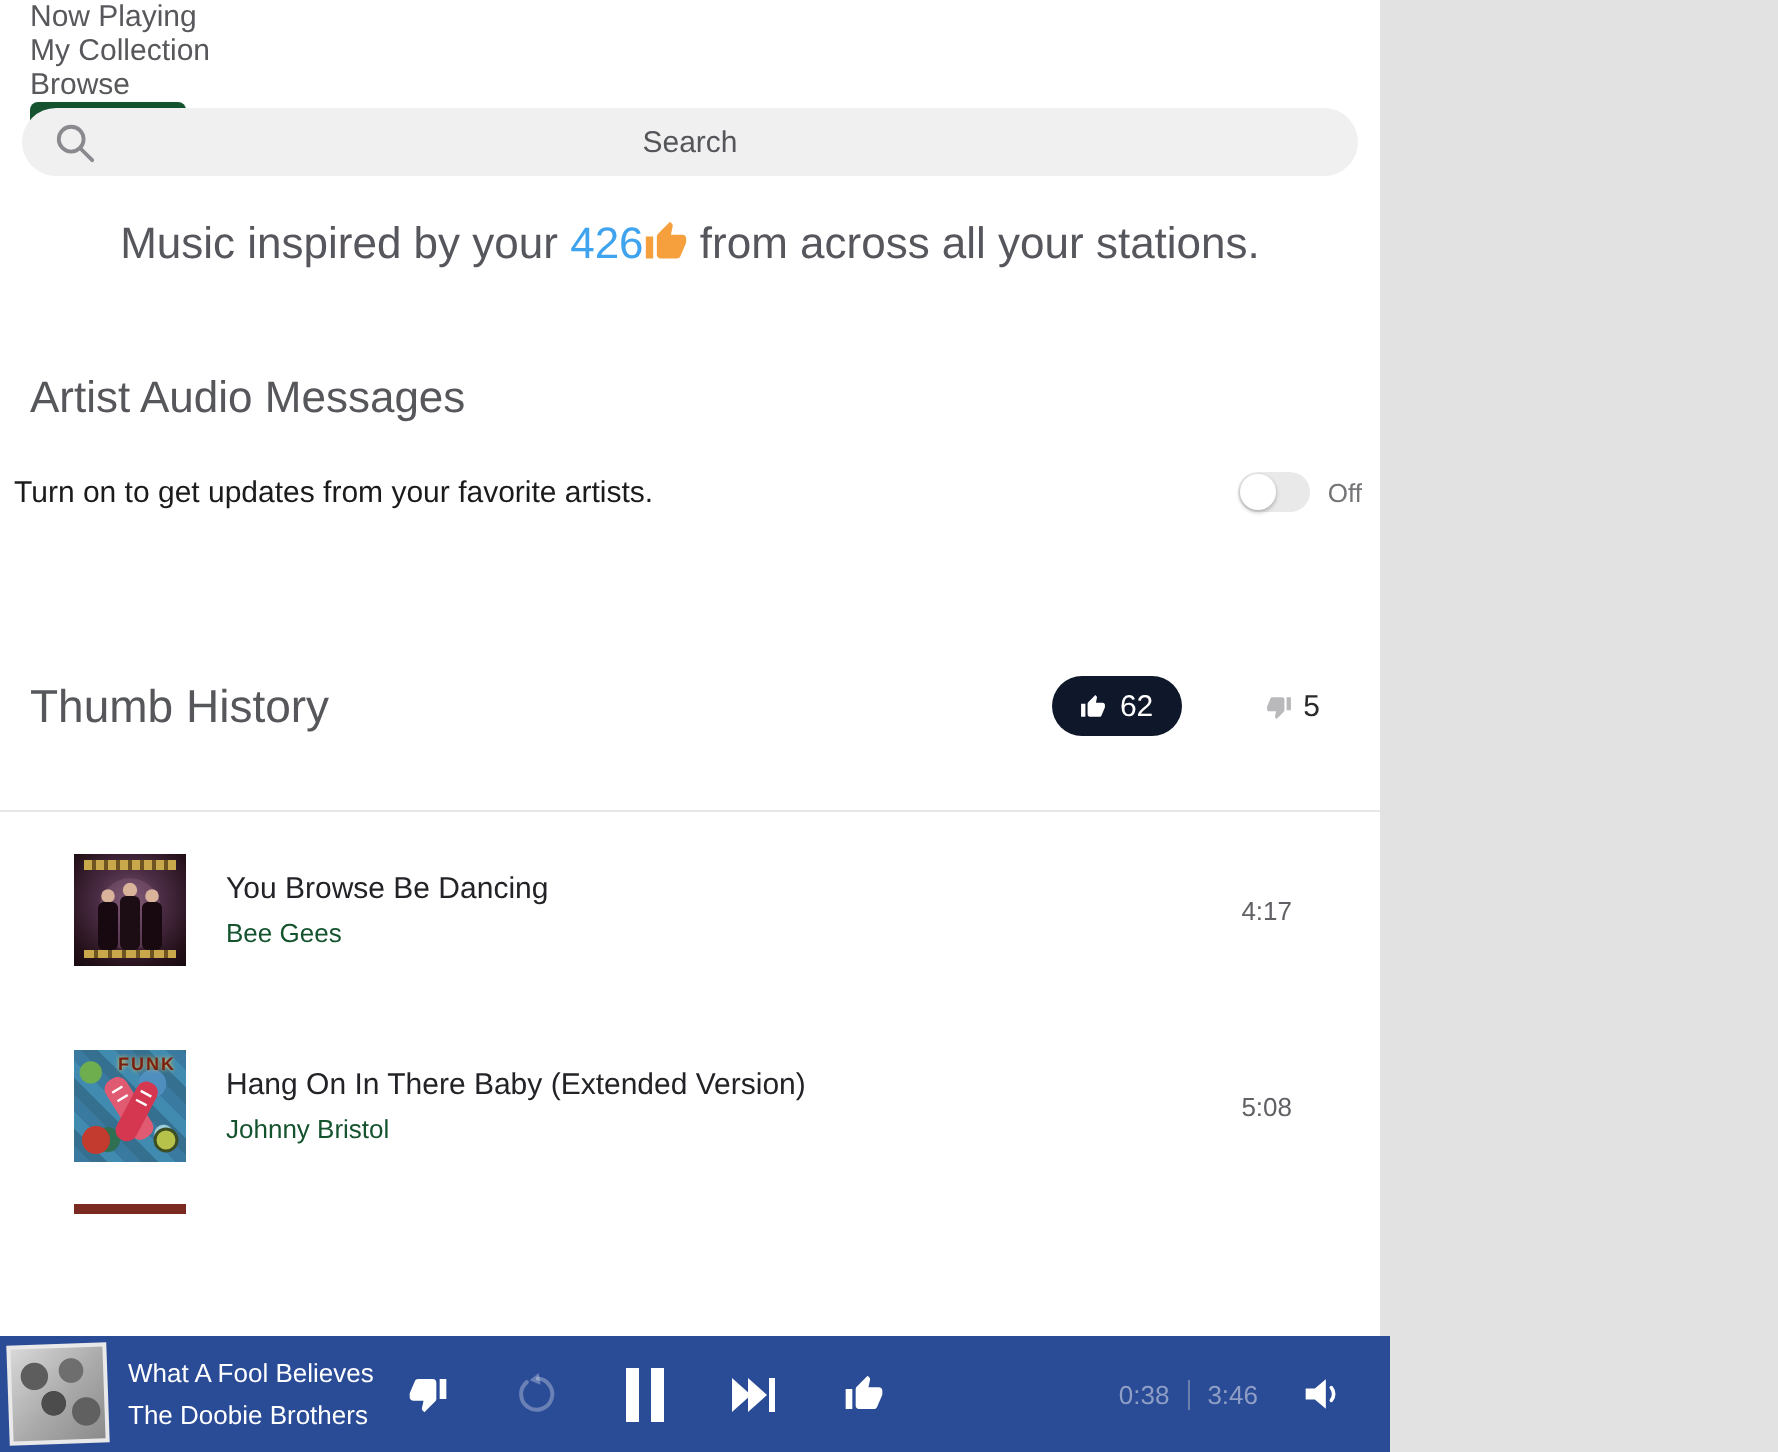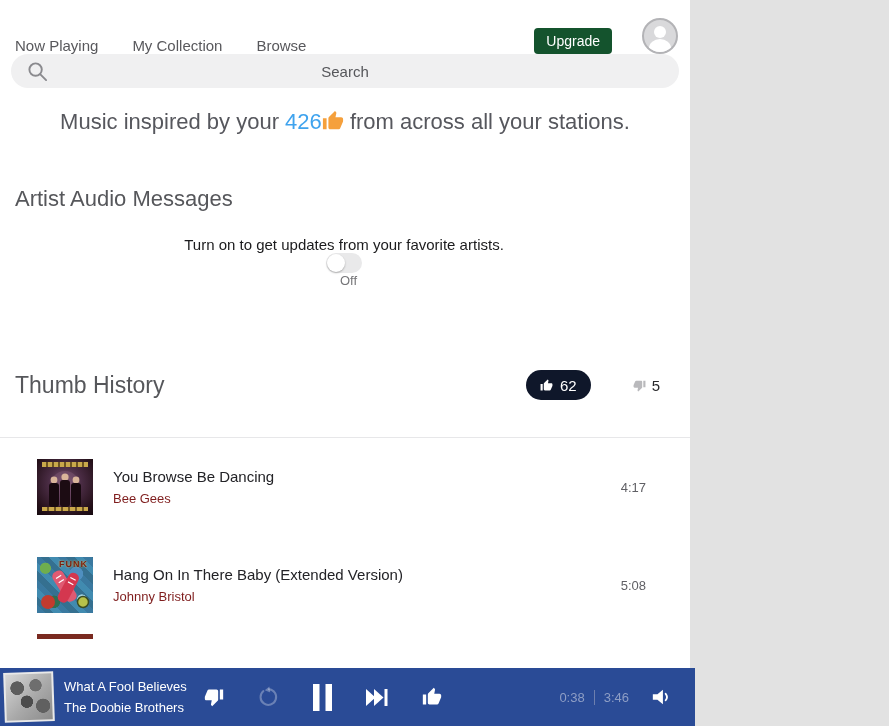--- a/index.html
+++ b/index.html
@@ -8,21 +8,21 @@
     font-family:"Liberation Sans", sans-serif;
     background:#ffffff;
     position:relative;
     color:#1b1b1d;
   }
   .app { position:relative; width:889px; height:726px; }
   .content { position:absolute; left:0; top:0; width:690px; height:726px; background:#ffffff; }
   .side-panel { position:absolute; left:690px; top:0; width:199px; height:726px; background:#e2e2e2; }
 
   
-  .topnav { height:54px; display:flex; align-items:flex-end; padding:0 12px 0 15px; }
+  .topnav { height:54px; display:flex; align-items:flex-start; padding:0 12px 0 15px;flex-direction:column; }
   .nav-item { font-size:15px; color:#58585c; margin-right:34px; cursor:pointer; white-space:nowrap; }
   .nav-spacer { flex:1; }
   .upgrade-btn {
     background:#14532d; color:#fff; font-size:14px; border:none; border-radius:4px;
     padding:5px 12px; cursor:pointer; margin-right:30px;
     font-family:"Liberation Sans", sans-serif;
   }
   .avatar {
     width:36px; height:36px; border-radius:50%; background:#d9d9db;
     border:2px solid #b3b3b6; overflow:hidden; display:flex; align-items:center; justify-content:center;
@@ -46,21 +46,21 @@
   .hero {
     margin:16px auto 0; width:600px; text-align:center;
     font-size:22px; line-height:36px; color:#56575d;
   }
   .hero .thumb-count { color:#3fa3ee; }
   .hero .thumb-emoji { display:inline-block; vertical-align:-3px; }
 
   
   .section-title { font-size:22px; font-weight:400; color:#56575b; }
   .aam-title { margin:46px 0 0 15px; }
-  .aam-row { margin-top:24px; display:flex; align-items:center; padding:0 9px 0 7px;flex-direction:column; }
+  .aam-row { margin-top:24px; display:flex; align-items:center; padding:0 9px 0 7px; }
   .aam-desc { font-size:15px; color:#1b1b1d; flex:1; }
   .toggle { width:36px; height:20px; border-radius:10px; background:#e9e9ea; position:relative; cursor:pointer; }
   .toggle-knob {
     position:absolute; left:1px; top:1px; width:18px; height:18px; border-radius:50%;
     background:#ffffff; box-shadow:0 1px 2px rgba(0,0,0,.28);
   }
   .toggle-label { font-size:13px; color:#757578; margin-left:9px; }
 
   
   .th-header { margin:82px 15px 0 15px; display:flex; align-items:center;gap:43px; }
@@ -73,21 +73,21 @@
   }
   .down-group { display:flex; align-items:center; gap:6px; margin-left:42px; cursor:pointer; }
   .down-count { font-size:15px; color:#2a2a2c; }
 
   .divider { margin-top:37px; border-top:1px solid #e7e7e9; width:690px; }
 
   .track-row { height:98px; display:flex; align-items:center; padding-left:37px; cursor:pointer; }
   .track-art { width:56px; height:56px; flex:0 0 56px; position:relative; overflow:hidden; }
   .track-meta { margin-left:20px; flex:1; }
   .track-title { font-size:15px; color:#232327; margin-bottom:6px; }
-  .track-artist { font-size:13px; color:#7f1d1d; }
+  .track-artist { font-size:13px; color:#14532d; }
   .track-duration { font-size:13px; color:#606065; margin-right:44px; }
   .row3-sliver { margin-left:37px; width:56px; height:5px; background:#7a2a20; overflow:hidden; }
 
   
   .art-beegees { background:radial-gradient(circle at 50% 42%, #7a5570 0%, #4a2c44 38%, #241019 80%, #160a10 100%); }
   .art-beegees .gold-top { position:absolute; left:5px; right:5px; top:3px; height:5px;
       background:repeating-linear-gradient(90deg,#c9a84b 0 4px,#6d5420 4px 6px); }
   .art-beegees .gold-bottom { position:absolute; left:5px; right:5px; bottom:4px; height:4px;
       background:repeating-linear-gradient(90deg,#c9a84b 0 5px,#6d5420 5px 7px); }
   .art-funk { background:

